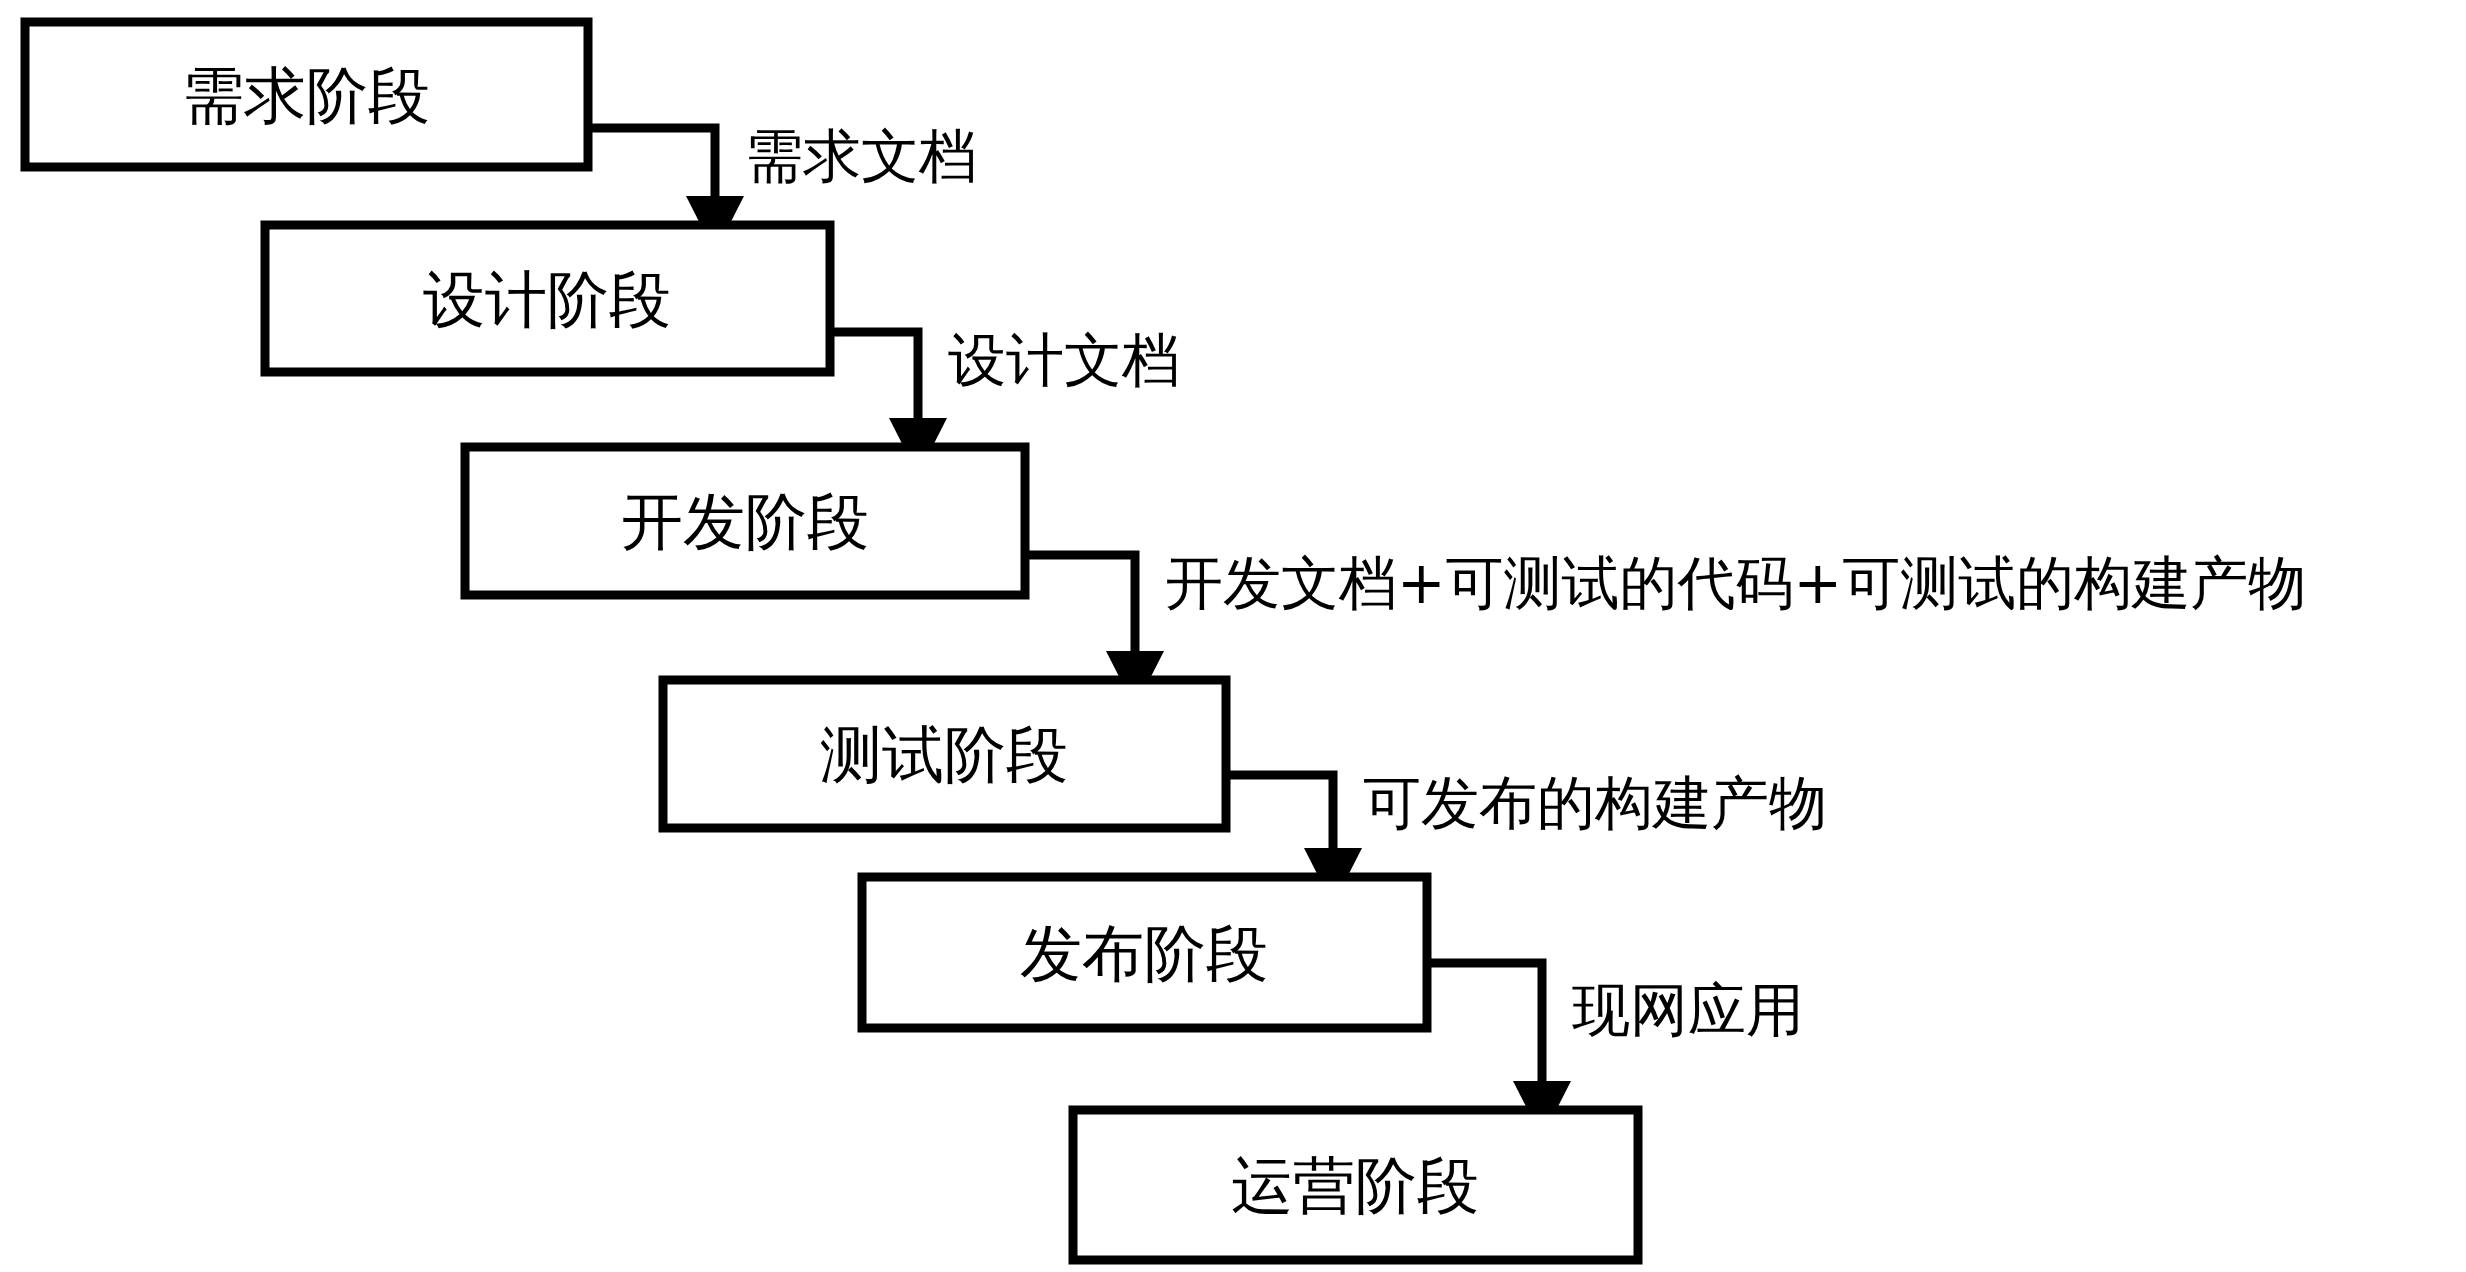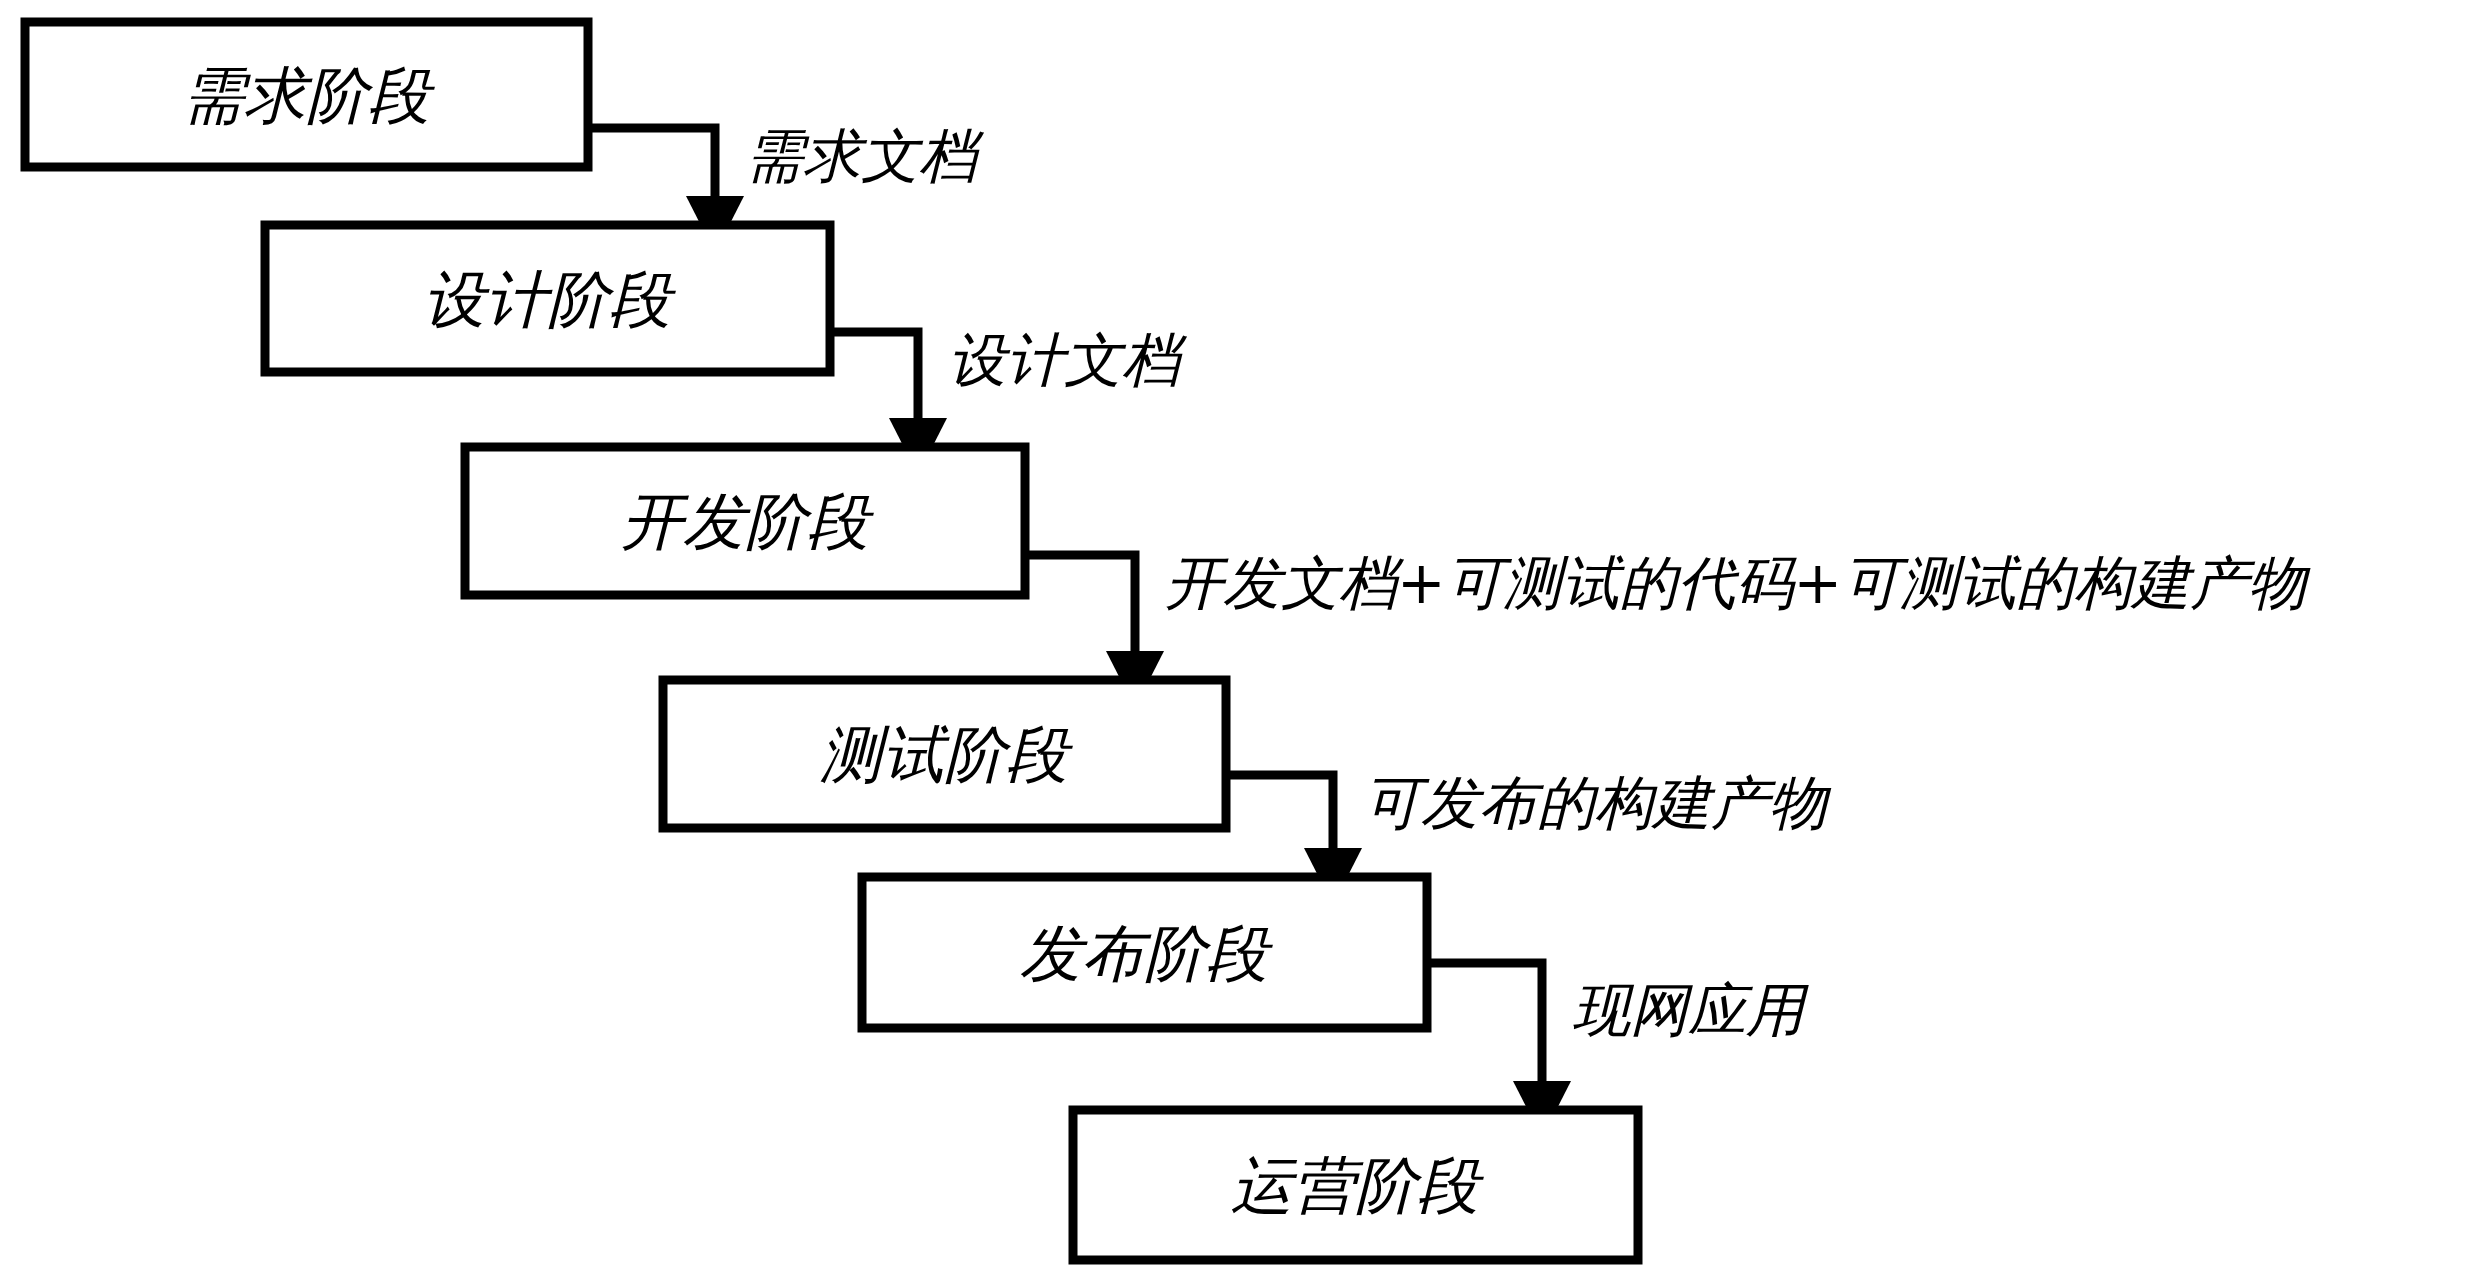--- a/index.html
+++ b/index.html
@@ -8,21 +8,20 @@
     padding: 0;
     background: #ffffff;
   }
   #stage {
     position: relative;
     width: 2466px;
     height: 1272px;
     background: #ffffff;
     overflow: hidden;
     font-family: "DejaVu Sans", "Liberation Sans", sans-serif;
-    font-style: italic;
   }
   #diagram-svg {
     position: absolute;
     left: 0;
     top: 0;
     width: 2466px;
     height: 1272px;
   }
   .phase-box-rect {
     fill: #ffffff;

